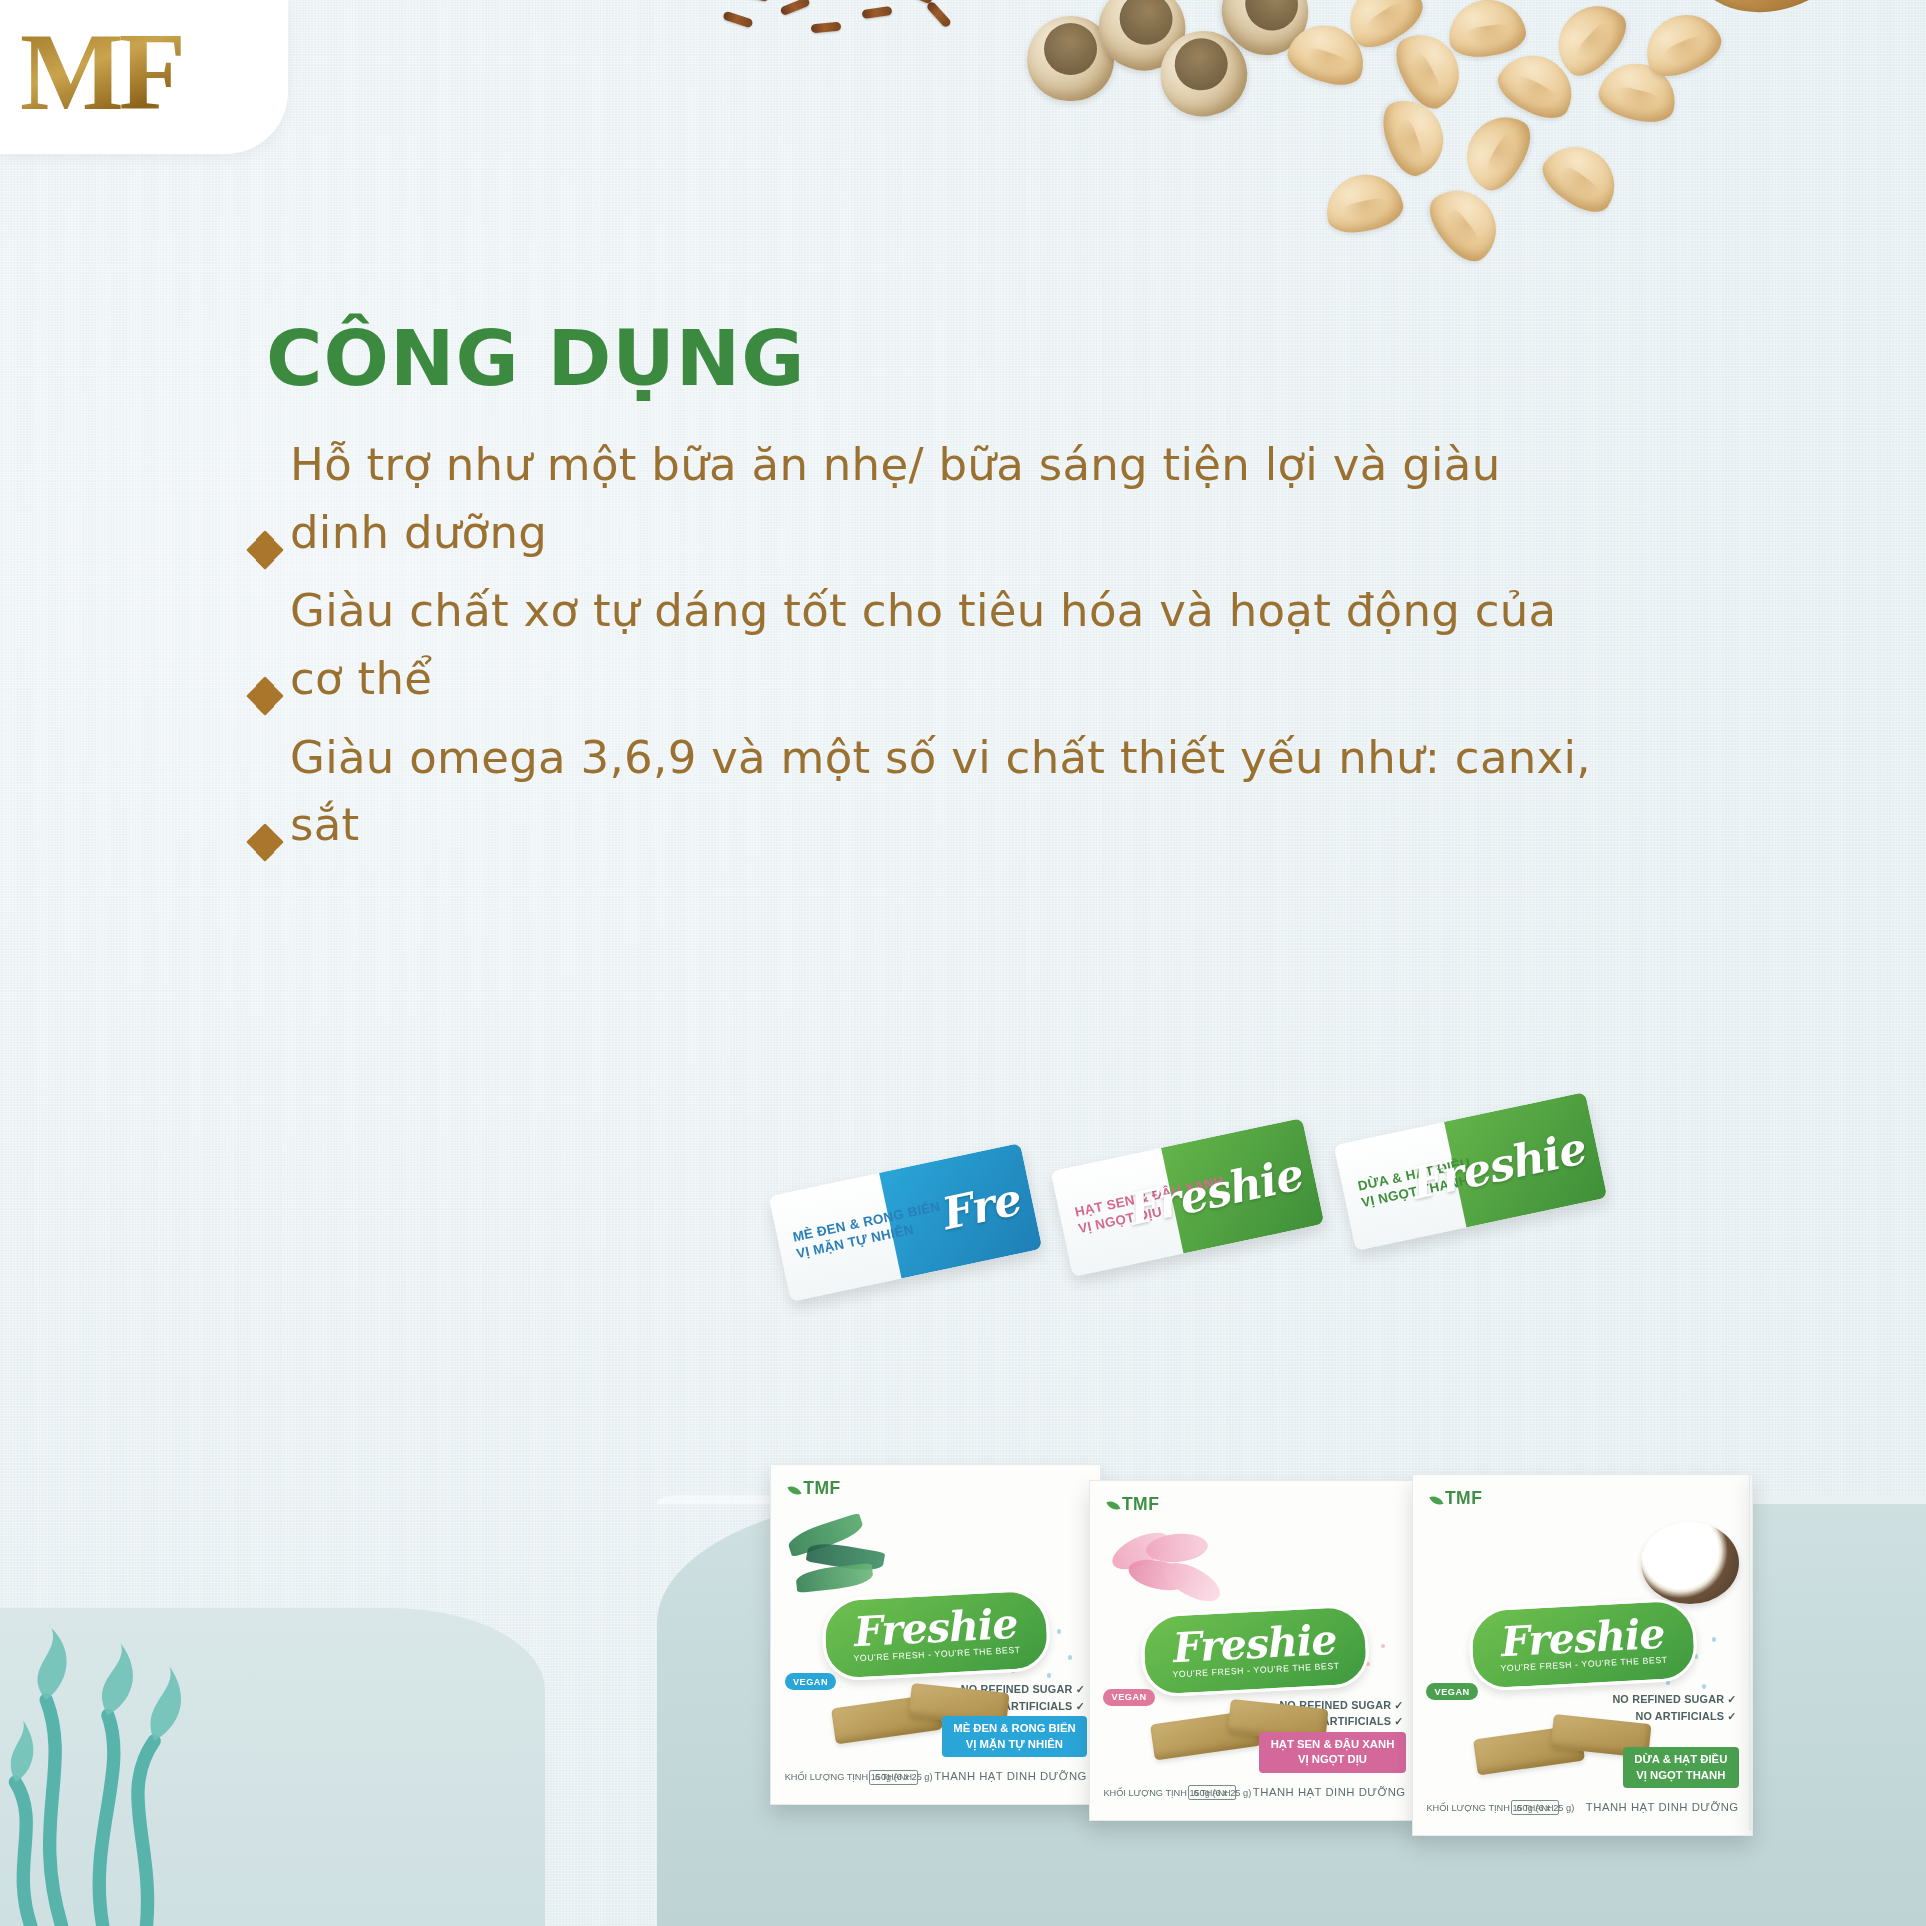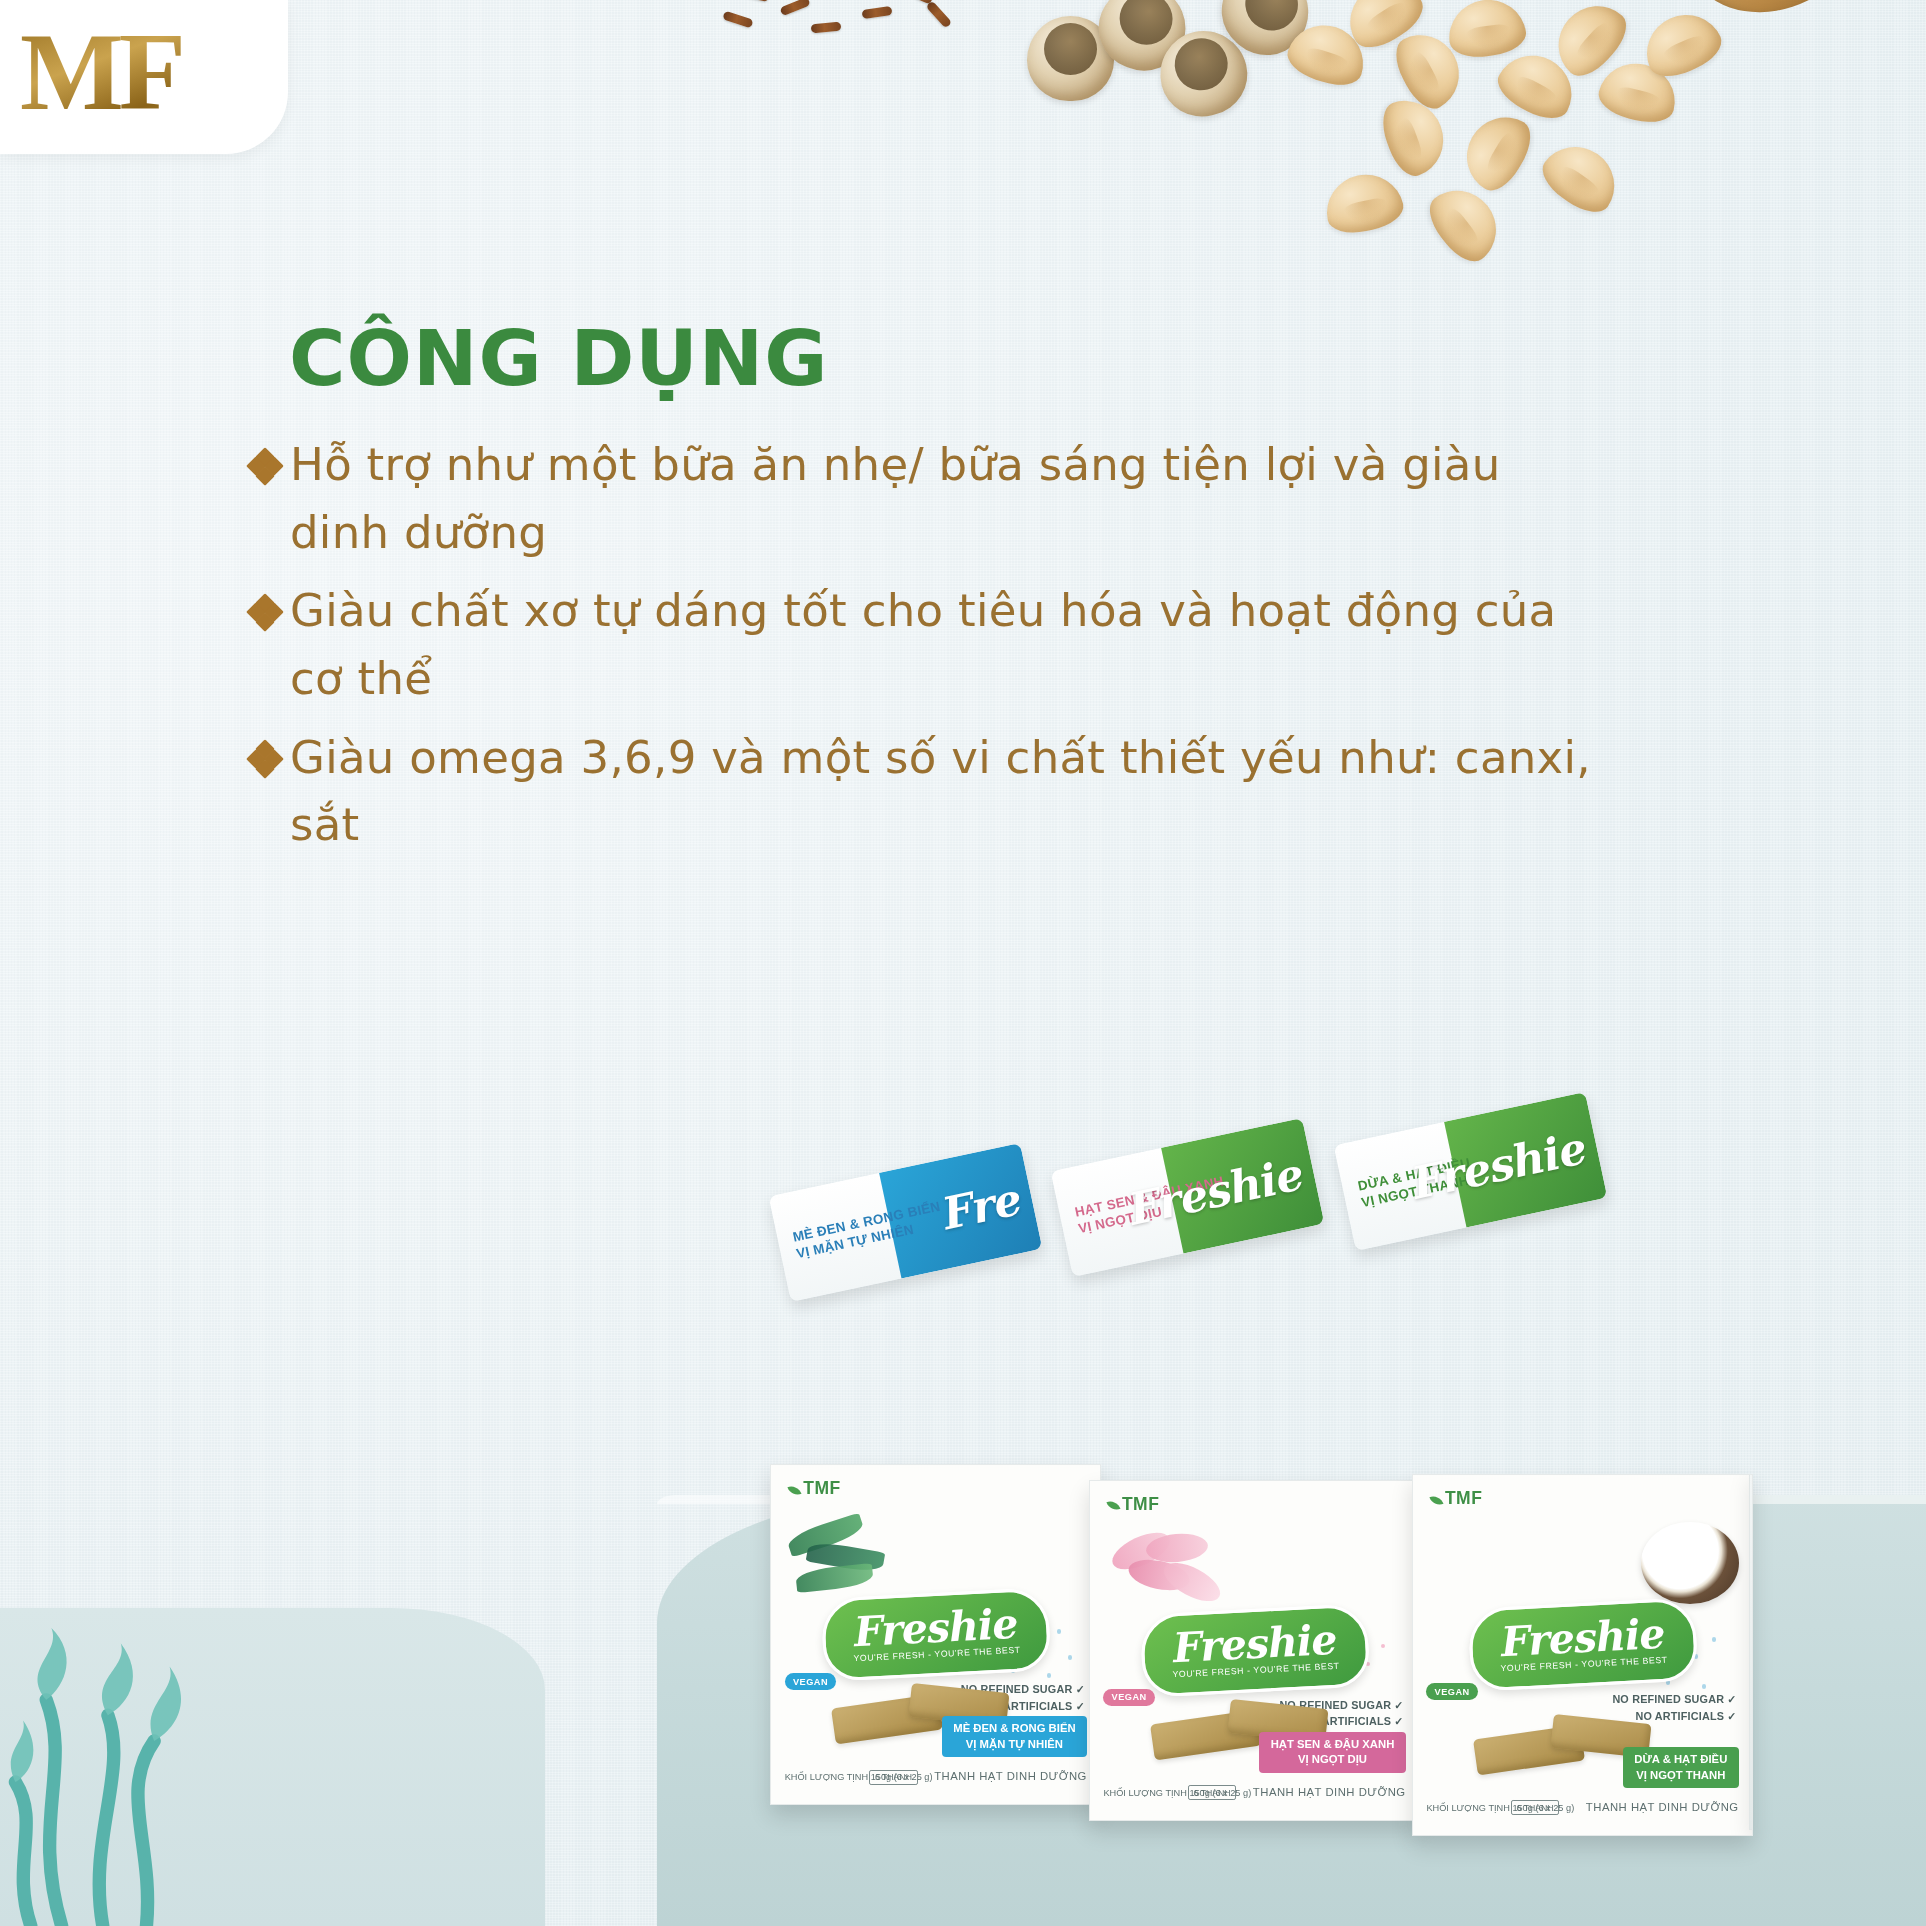--- a/index.html
+++ b/index.html
@@ -143,41 +143,41 @@
     width: 169px;
     height: 128px;
     border-radius: 50%;
     background: linear-gradient(140deg, #d6ab6d, #b98845 60%, #9a6c2f);
     box-shadow: inset 4.1px 5.1px 11.3px rgba(90,60,20,0.45);
   }
 
   
   .title {
     position: absolute;
-    left: 289px;
+    left: 266px;
     top: 262px;
     font-family: "DejaVu Sans", sans-serif;
     font-weight: bold;
     font-size: 77px;
     letter-spacing: 1px;
     color: #3b8a3f;
     z-index: 5;
   }
 
   
   .bullets {
     position: absolute;
     left: 241px;
     top: 431px;
     width: 1402px;
     z-index: 5;
   }
   .bullet-row {
     display: flex;
-    align-items: flex-start;
+    align-items: flex-end;
     margin-bottom: 11.3px;
   }
   .bullet-icon {
     flex: 0 0 auto;
     width: 49px;
     margin-top: 19.5px;
     display: flex;
     justify-content: center;
   }
   .diamond-cluster {

